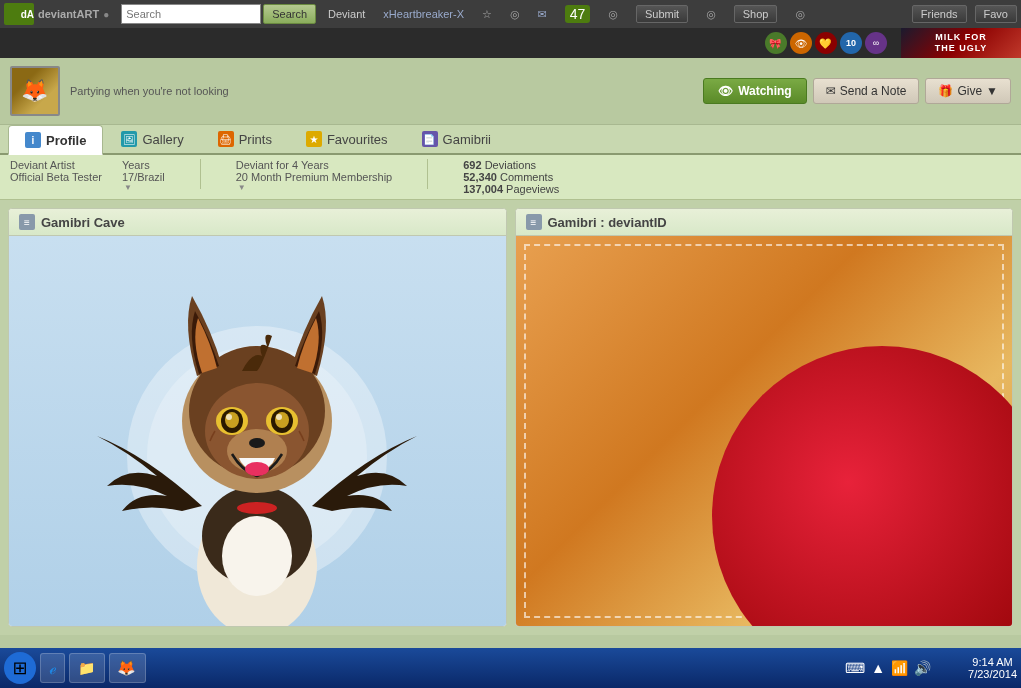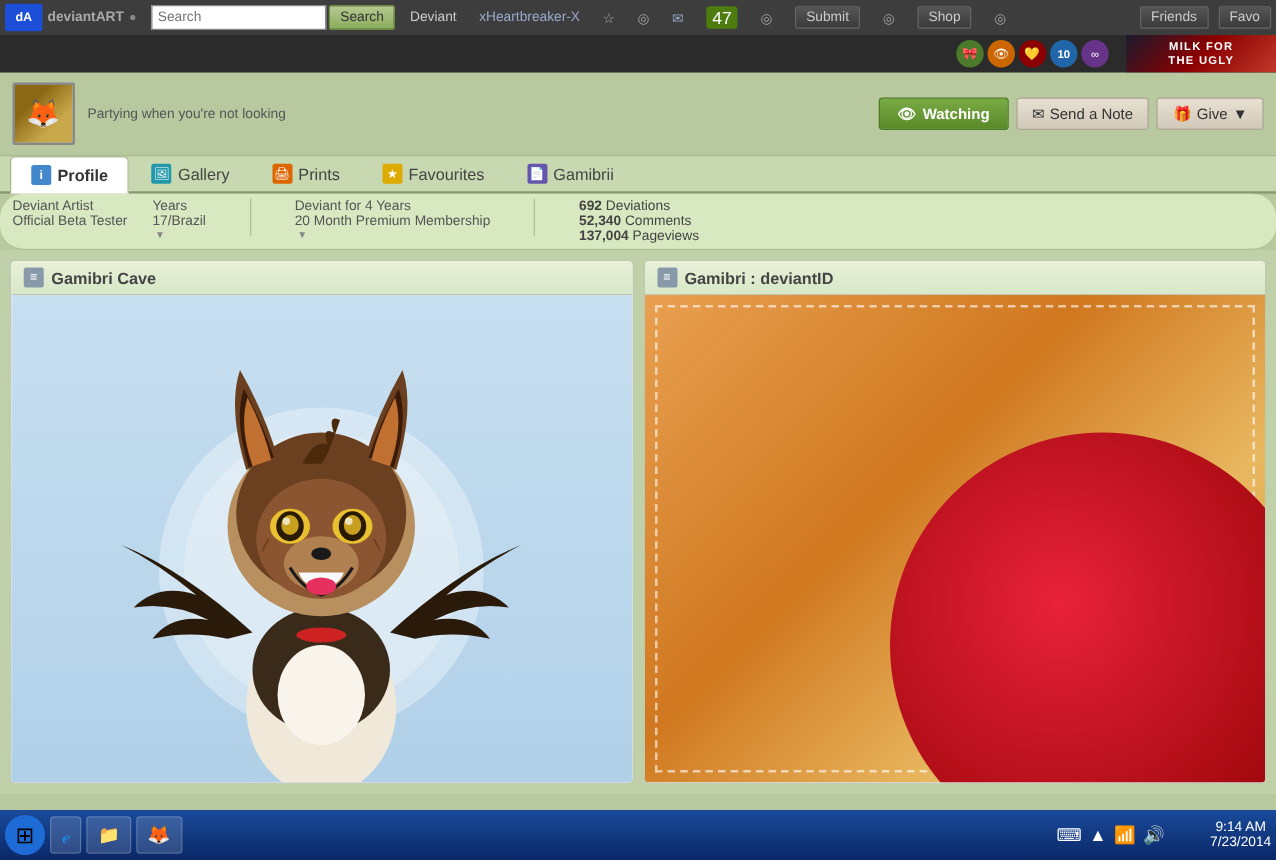--- a/index.html
+++ b/index.html
@@ -18,24 +18,24 @@
       display: flex;
       align-items: center;
       gap: 4px;
       color: #fff;
       font-weight: bold;
       font-size: 13px;
     }
     .da-logo {
       width: 30px;
       height: 22px;
-      background: #1d4ed8;
-      display: flex;
-      align-items: center;
-      justify-content: center;
+      background: #4d7c0f;
+      display: flex;
+      align-items: center;
+      justify-content: flex-end;
       color: #fff;
       font-weight: bold;
       font-size: 10px;
       border-radius: 2px;
     }
     .search-box {
       display: flex;
       align-items: center;
       gap: 2px;
       margin-left: 8px;
@@ -271,21 +271,20 @@
     .tab-icon.purple { background: #6655aa; color: #fff; }
 
     
     .stats-bar {
       background: #d8e8c0;
       padding: 4px 10px;
       display: flex;
       align-items: flex-end;
       gap: 0;
       border-bottom: 1px solid #b0c090;
-      border-radius: 19px;
     }
     .stats-group {
       display: flex;
       align-items: flex-start;
       gap: 20px;
       flex: 1;
     }
     .stats-item {
       display: flex;
       flex-direction: column;

